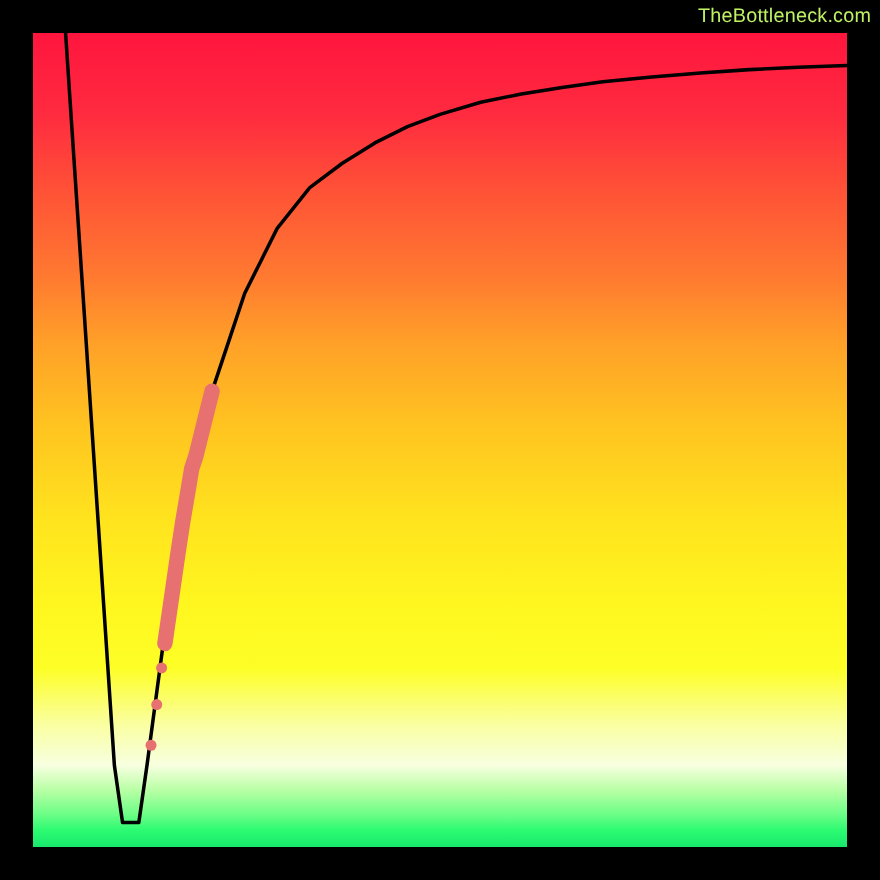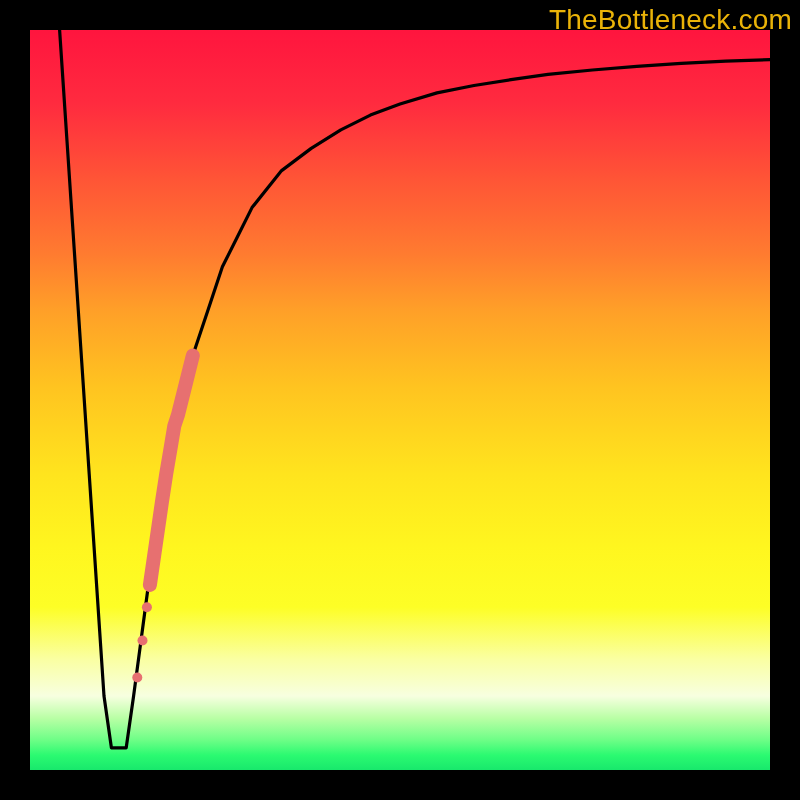--- a/index.html
+++ b/index.html
@@ -47,22 +47,22 @@
     left: 0;
     top: 0;
     width: 740px;
     height: 740px;
     pointer-events: none;
   }
   .watermark {
     position: absolute;
     top: 4px;
     right: 8px;
-    color: #eab308;
-    font-size: 28px;
+    color: #bef264;
+    font-size: 18px;
     font-weight: 400;
     letter-spacing: 0.2px;
   }
 </style>
 </head>
 <body>
 
 <div class="frame">
   <div class="plot">
     <svg class="curve" viewBox="0 0 740 740" preserveAspectRatio="none">

